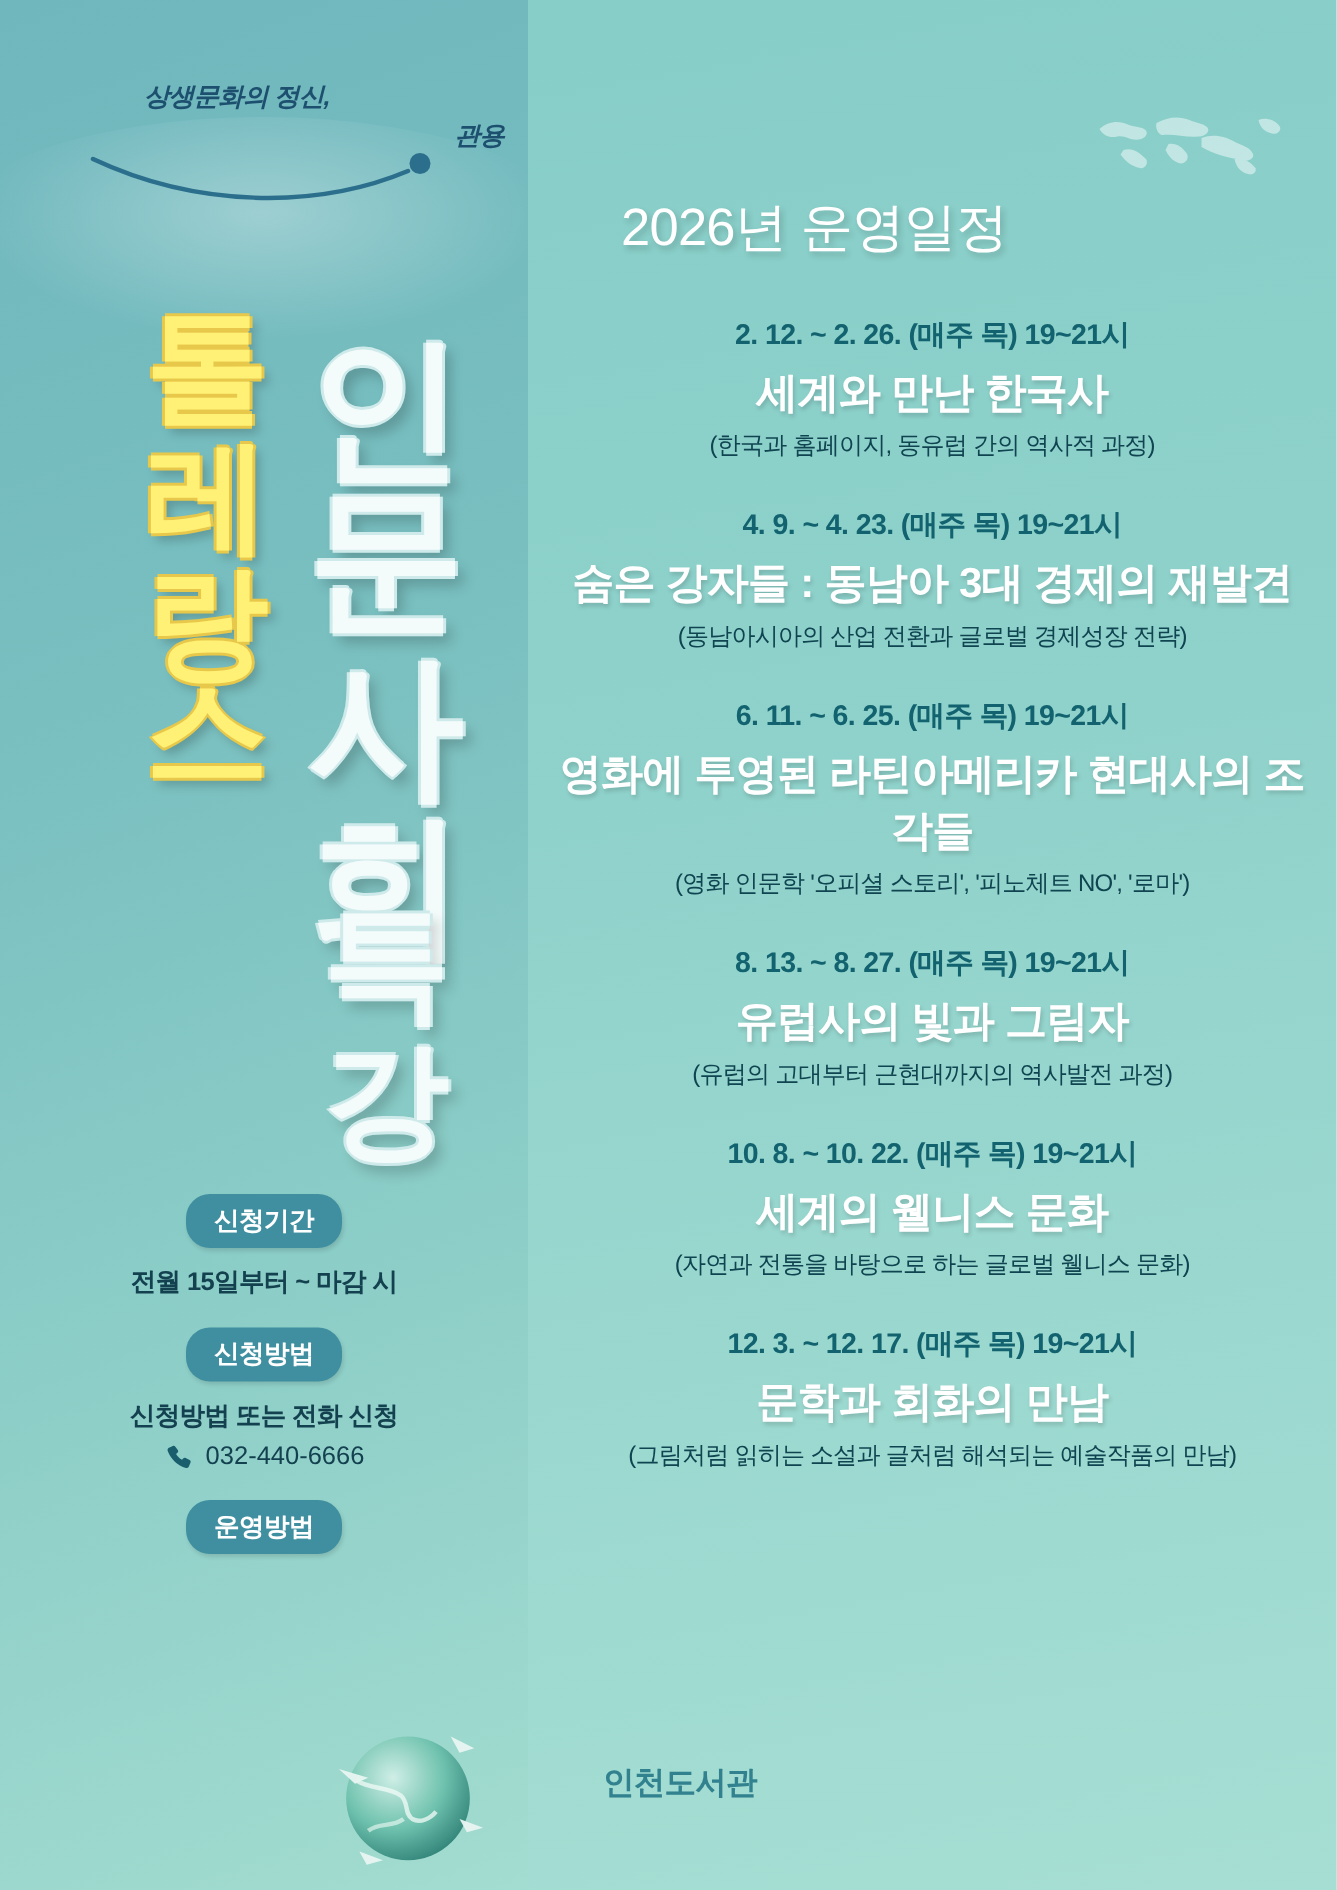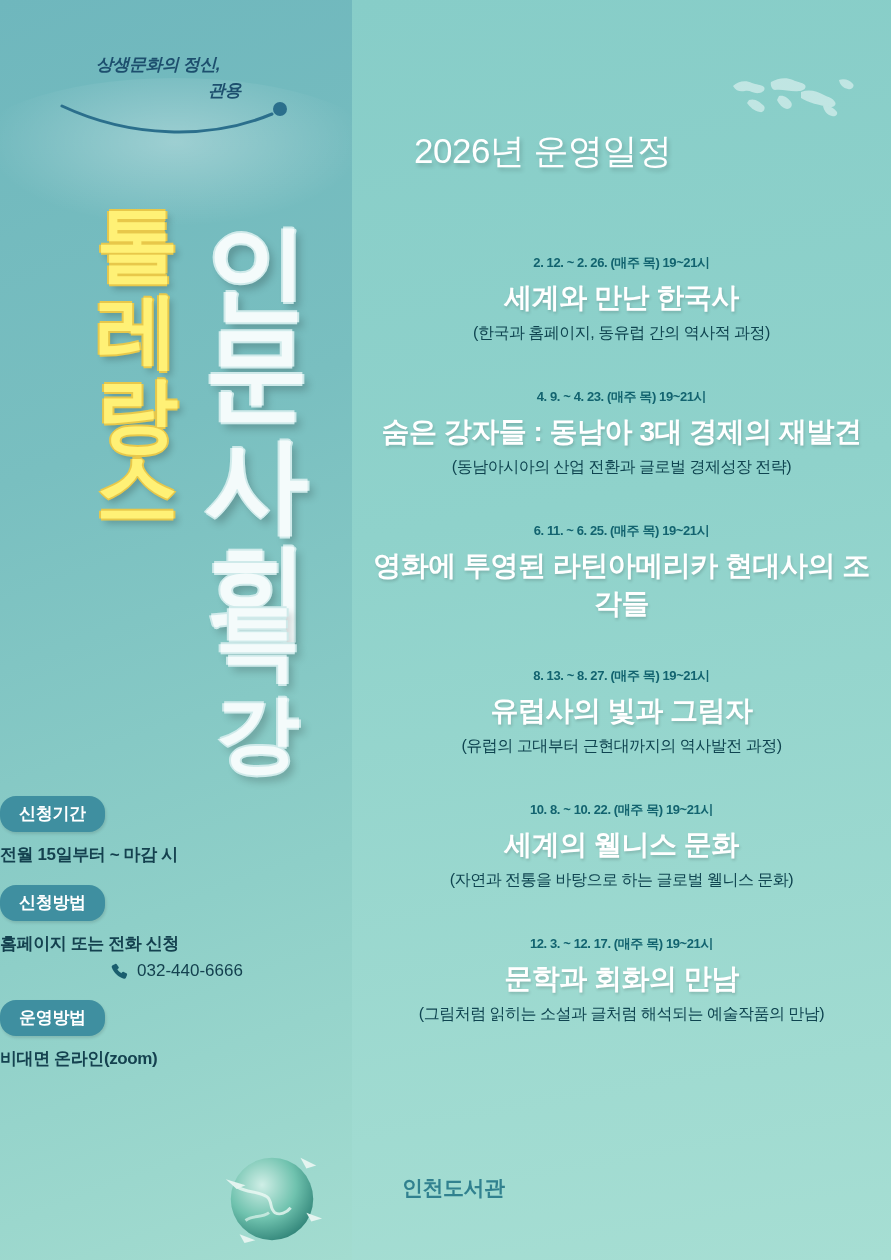--- a/index.html
+++ b/index.html
@@ -43,21 +43,21 @@
     position: absolute;
     left: 96px; top: 52px;
     width: 240px;
     color: #1d4f6e;
     font-size: 17px;
     font-weight: bold;
     font-style: italic;
     line-height: 1.55;
     letter-spacing: -0.5px;
   }
-  .tagline .l2 { display: block; padding-left: 112px; }
+  .tagline .l2 { display: block; padding-left: 112px; text-align: right; }
 
   
   .v-title {
     position: absolute;
     writing-mode: vertical-rl;
     text-orientation: upright;
     font-weight: bold;
     letter-spacing: 2px;
     line-height: 1.02;
     white-space: nowrap;
@@ -85,21 +85,21 @@
     text-shadow:
       -2px 0 0 #cfeaea, 2px 0 0 #cfeaea, 0 -2px 0 #cfeaea, 0 2px 0 #cfeaea,
       5px 6px 9px rgba(0,0,0,0.22);
   }
 
   
   .info-wrap {
     position: absolute;
     left: 0; top: 796px;
     width: 352px;
-    text-align: left;
+    text-align: center;
   }
   .info-block { margin-bottom: 19px; }
   .chip {
     display: inline-block;
     background: #3f8fa0;
     color: #ffffff;
     font-size: 17px;
     font-weight: bold;
     padding: 6px 19px 7px;
     border-radius: 16px;
@@ -160,25 +160,24 @@
   }
   .schedule {
     position: absolute;
     left: 0; top: 210px;
     width: 539px;
     padding: 0 14px 0 14px;
   }
   .item { margin-bottom: 29px; text-align: center; }
   .item .date {
     color: #12636f;
-    font-size: 13px;
+    font-size: 19px;
     font-weight: bold;
     letter-spacing: -0.4px;
     margin-bottom: 7px;
-    margin-top: 44px;
   }
   .item .topic {
     color: #ffffff;
     font-size: 28px;
     font-weight: bold;
     letter-spacing: -0.5px;
     margin-bottom: 6px;
     text-shadow: 1px 2px 3px rgba(0,0,0,0.16);
   }
   .item .desc {
@@ -218,34 +217,33 @@
 
     <div class="info-wrap">
 
       <div class="info-block">
         <div class="chip">신청기간</div>
         <div class="info-text">전월 15일부터 ~ 마감 시</div>
       </div>
 
       <div class="info-block">
         <div class="chip">신청방법</div>
-        <div class="info-text">홈페이지 또는 전화 신청</div>
+        <div class="info-text">신청방법 또는 전화 신청</div>
         <div class="phone-row">
           <span class="phone-icon">
             <svg viewBox="0 0 24 24" width="19" height="19" fill="currentColor">
               <path d="M6.6 2.5 3.3 4.1c-1 .5-1.4 1.7-1 2.7 1.3 3.4 3.3 6.4 6 8.9 2.6 2.5 5.8 4.3 9.3 5.3 1 .3 2.1-.2 2.5-1.2l1.4-3.4c.3-.8 0-1.7-.8-2.1l-3.3-1.7c-.7-.4-1.6-.2-2.1.4l-1 1.2c-2-1.2-3.8-2.9-5-4.9l1.2-1c.6-.5.8-1.4.4-2.1L8.7 3.2c-.4-.8-1.3-1.1-2.1-.7z"></path>
             </svg>
           </span>
           <span>032-440-6666</span>
         </div>
       </div>
 
       <div class="info-block">
         <div class="chip">운영방법</div>
-        <div class="info-text">비대면 온라인(zoom)</div>
       </div>
 
     </div>
 
     <svg class="globe" viewBox="0 0 110 110">
       <defs>
         <radialGradient id="gl" cx="38%" cy="33%" r="75%">
           <stop offset="0%" stop-color="#cfeee6"></stop>
           <stop offset="55%" stop-color="#6fc2ae"></stop>
           <stop offset="100%" stop-color="#2b7e73"></stop>
@@ -289,20 +287,21 @@
 
       <div class="item">
         <div class="date">4. 9. ~ 4. 23. (매주 목) 19~21시</div>
         <div class="topic">숨은 강자들 : 동남아 3대 경제의 재발견</div>
         <div class="desc">(동남아시아의 산업 전환과 글로벌 경제성장 전략)</div>
       </div>
 
       <div class="item">
         <div class="date">6. 11. ~ 6. 25. (매주 목) 19~21시</div>
         <div class="topic">영화에 투영된 라틴아메리카 현대사의 조각들</div>
+        <div class="desc">(영화 인문학 '오피셜 스토리', '피노체트 NO', '로마')</div>
       </div>
 
       <div class="item">
         <div class="date">8. 13. ~ 8. 27. (매주 목) 19~21시</div>
         <div class="topic">유럽사의 빛과 그림자</div>
         <div class="desc">(유럽의 고대부터 근현대까지의 역사발전 과정)</div>
       </div>
 
       <div class="item">
         <div class="date">10. 8. ~ 10. 22. (매주 목) 19~21시</div>

